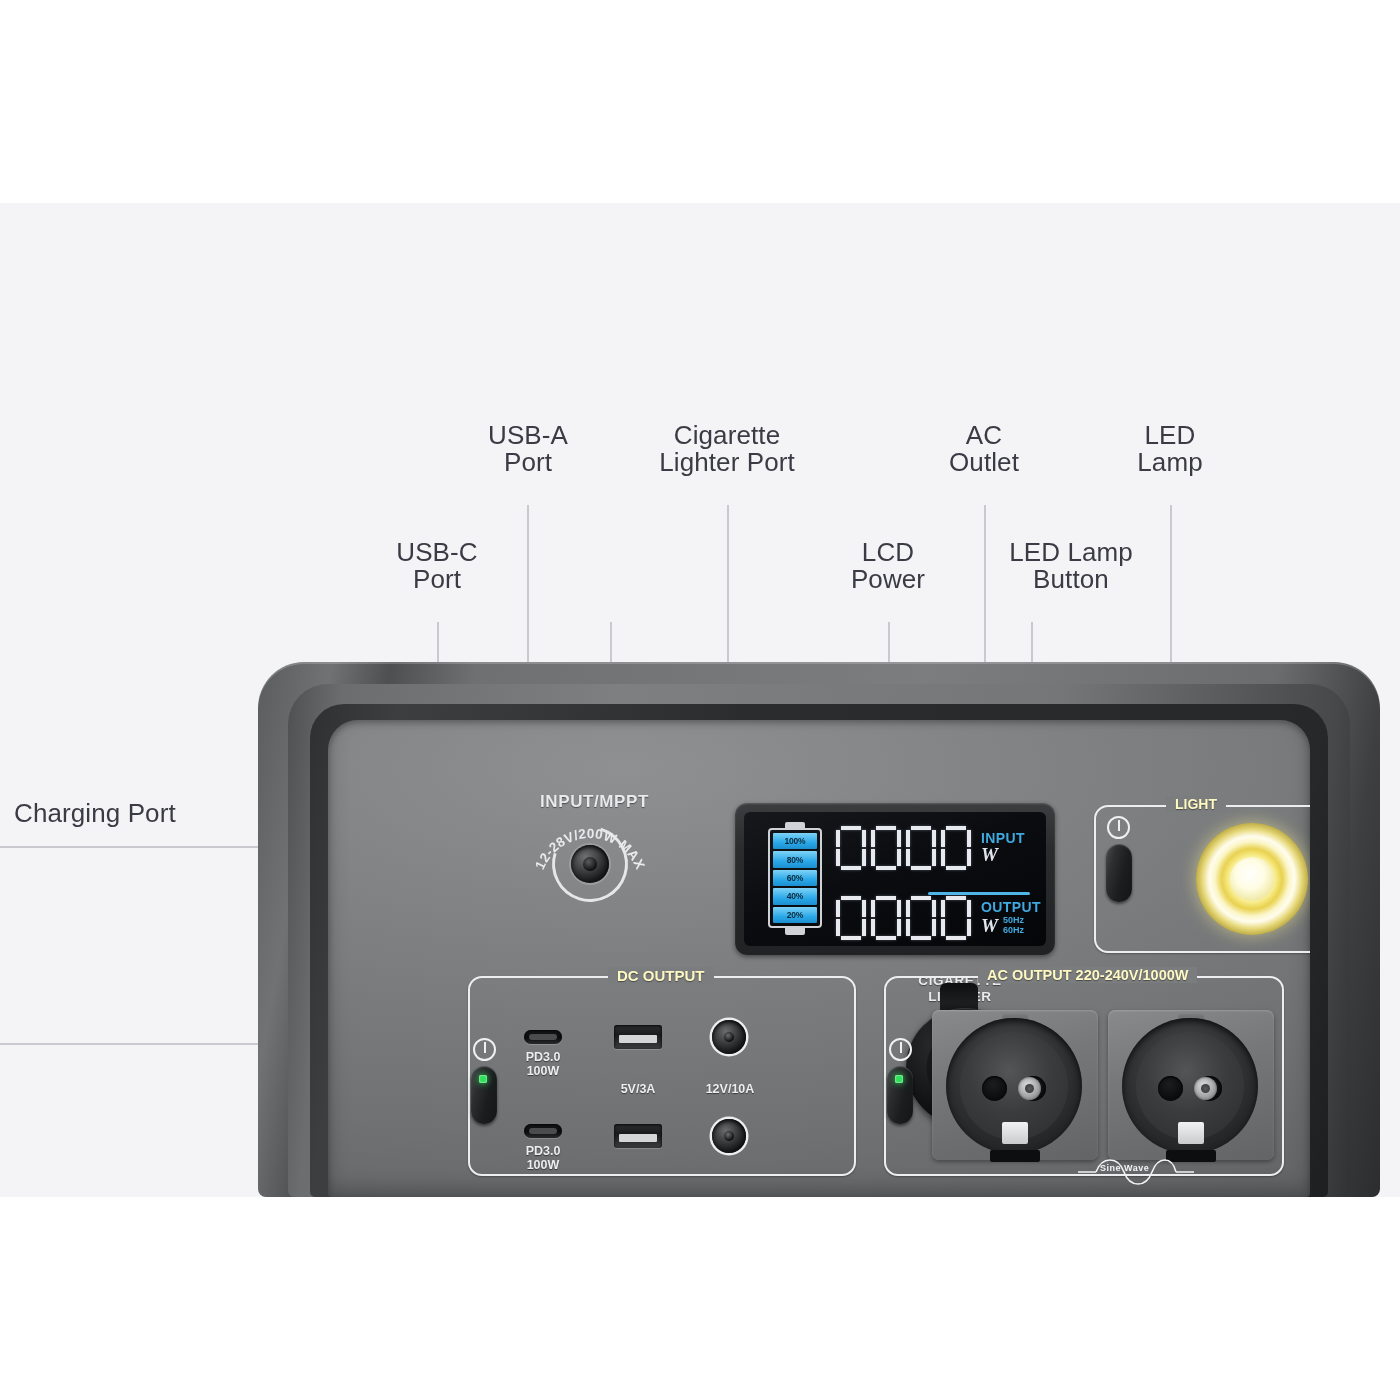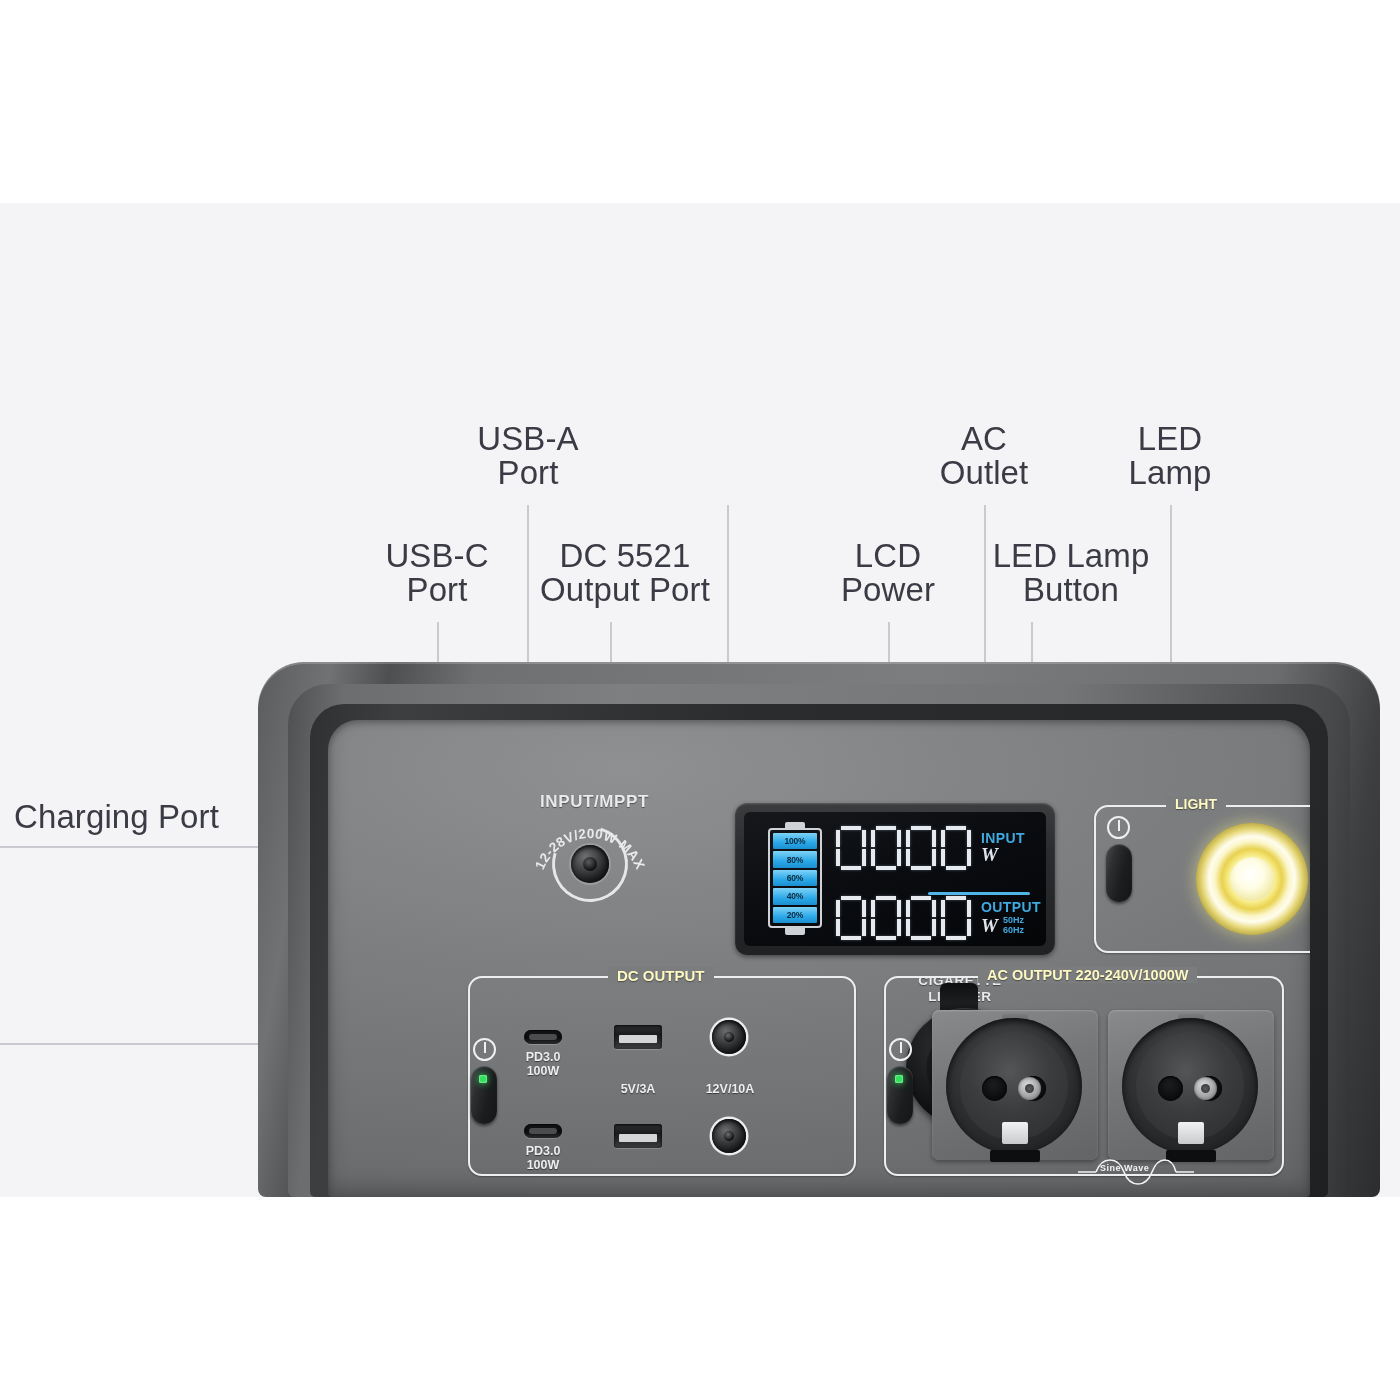--- a/index.html
+++ b/index.html
@@ -19,21 +19,21 @@
     position: absolute;
     left: 0; top: 203px;
     width: 1400px; height: 994px;
     background: #f4f4f6;
   }
 
   
   .callout {
     position: absolute;
     color: #3b3b45;
-    font-size: 33px;
+    font-size: 26px;
     line-height: 1.02;
     letter-spacing: .1px;
     white-space: pre-line;
     font-weight: 400;
   }
   .callout.center { text-align: center; transform: translateX(-50%); }
   .callout.left   { text-align: left; }
 
   
   .leader {
@@ -439,29 +439,29 @@
   }
 </style>
 </head>
 <body>
 
 <div id="stage">
   <div id="band"></div>
 
   <div class="callout center" style="left:528px; top:422px;">USB-A
 Port</div>
+  <div class="callout center" style="left:727px; top:422px;">Cigarette
+Lighter Port</div>
   <div class="callout center" style="left:984px; top:422px;">AC
 Outlet</div>
   <div class="callout center" style="left:1170px; top:422px;">LED
 Lamp</div>
 
   <div class="callout center" style="left:437px; top:539px;">USB-C
 Port</div>
-  <div class="callout center" style="left:625px; top:539px;">DC 5521
-Output Port</div>
   <div class="callout center" style="left:888px; top:539px;">LCD
 Power</div>
   <div class="callout center" style="left:1071px; top:539px;">LED Lamp
 Button</div>
 
   <div class="callout left" style="left:14px; top:800px;">Charging Port</div>
 
   <div class="leader v" style="left:527px; top:505px; height:470px;"></div>
 
   <div class="leader v" style="left:727px; top:505px; height:430px;"></div>

